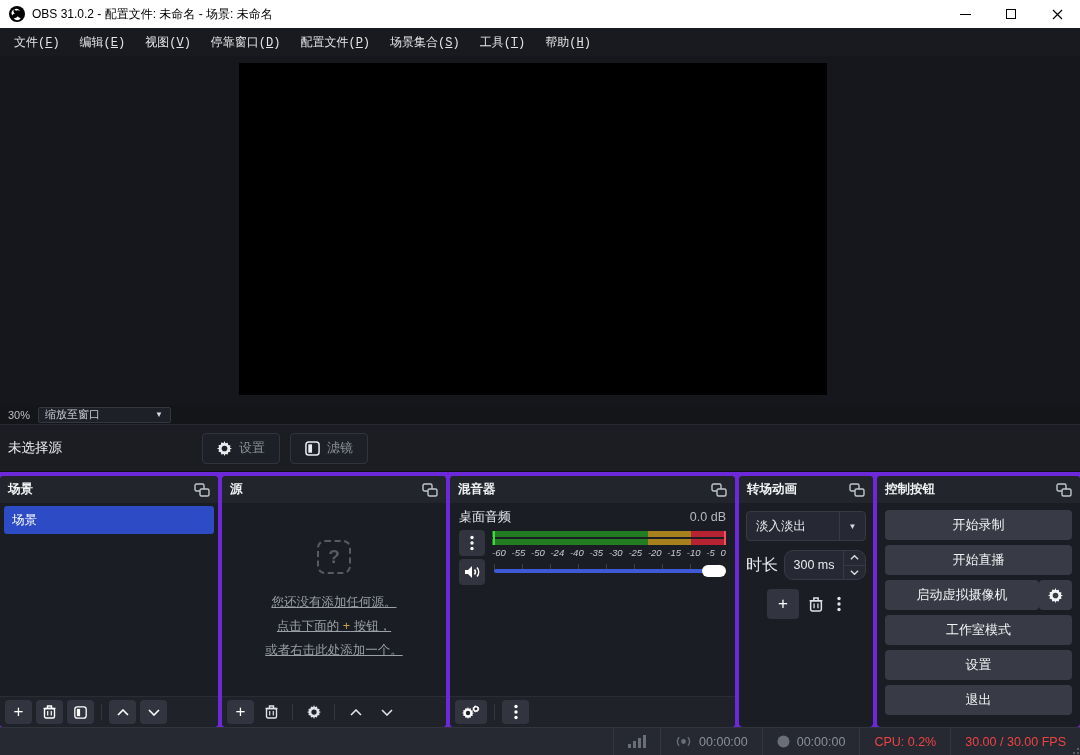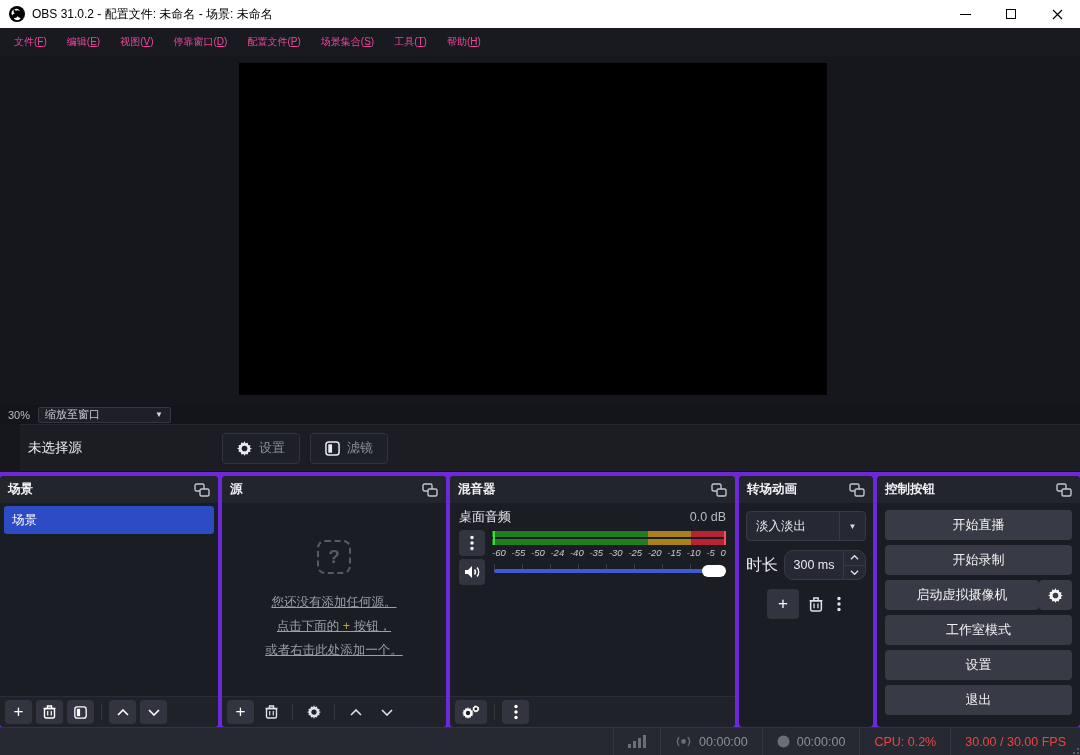--- a/index.html
+++ b/index.html
@@ -10,35 +10,35 @@
   .titlebar { height:28px; background:#ffffff; color:#000; display:flex; align-items:center; }
   .titlebar .logo { width:16px; height:16px; margin:0 7px 0 9px; }
   .titlebar .title { font-size:12px; flex:1; }
   .win-btns { display:flex; height:100%; }
   .win-btn { width:46px; height:100%; display:flex; align-items:center; justify-content:center; }
   .ic-min { width:11px; height:1px; background:#000; }
   .ic-max { width:10px; height:10px; border:1px solid #000; }
 
   
   .menubar { height:28px; background:#181a20; display:flex; align-items:center; padding-left:4px; }
-  .menu-item { padding:5px 10px; font-size:10px; color:#ec4899; cursor:default; }
+  .menu-item { padding:5px 10px; font-size:12px; color:#e5e5e5; cursor:default;font-family:Liberation Mono, monospace; }
   .menu-key { text-decoration:underline; }
 
   
   .preview { height:349px; background:#16171d; position:relative; }
   .canvas { position:absolute; left:239px; top:7px; width:588px; height:332px; background:#000; }
 
   .zoomrow { height:19px; display:flex; align-items:center; padding-left:8px; gap:8px; background:#141519; }
   .zoom-pct { font-size:11px; color:#b9bdc4; }
   .zoom-dd { width:133px; height:16px; border:1px solid #34373f; background:#1e2027; display:flex; align-items:center; border-radius:2px; }
   .zoom-dd .txt { flex:1; font-size:11px; color:#c7cbd1; padding-left:6px; }
   .zoom-dd .arr { width:22px; text-align:center; font-size:8px; color:#d6d9de; }
 
   
-  .selbar { height:48px; background:#1b1d23; border-top:1px solid #26292f; border-bottom:1px solid #101114; display:flex; align-items:center; padding:0 8px;margin-left:20px; }
+  .selbar { height:48px; background:#1b1d23; border-top:1px solid #26292f; border-bottom:1px solid #101114; display:flex; align-items:center; padding:0 8px; }
   .selbar .nosrc { font-size:13.5px; color:#eceef1; }
   .selbar .spacer { width:130px; }
   .tb-btn { height:31px; border:1px solid #31343d; background:#1d2027; border-radius:4px; display:flex; align-items:center; gap:7px; padding:0 14px; margin-left:10px; }
   .tb-btn .lbl { color:#8a8e96; font-size:13px; }
   .tb-btn svg { display:block; }
 
   
   .docks { height:255px; background:#6d28d9; padding-top:4px; display:flex; gap:4px; }
   .panel { background:#1b1d24; border-radius:4px; display:flex; flex-direction:column; overflow:hidden; }
   .p-scenes { width:218px; }
@@ -417,22 +417,22 @@
 
   <div class="panel p-controls">
     <div class="p-head">
       <span class="p-title">控制按钮</span>
       <svg width="16" height="14" viewBox="0 0 16 14">
         <rect x="1" y="1" width="9" height="7" rx="1.5" fill="none" stroke="#c2c6cd" stroke-width="1.4"></rect>
         <rect x="6" y="6" width="9" height="7" rx="1.5" fill="#23252d" stroke="#c2c6cd" stroke-width="1.4"></rect>
       </svg>
     </div>
     <div class="p-body ctl-body">
+      <div class="ctl-btn">开始录制</div>
       <div class="ctl-btn">开始直播</div>
-      <div class="ctl-btn">开始录制</div>
       <div class="ctl-vrow">
         <div class="ctl-btn">启动虚拟摄像机</div>
         <div class="ctl-gear">
           <svg width="15" height="15" viewBox="0 0 16 16">
             <path fill="#f2f3f5" d="M8 0l1 2.4 2.5-.6 .4 2.5 2.5.4-.6 2.5L16 8l-2.2 1 .6 2.5-2.5.4-.4 2.5-2.5-.6L8 16l-1-2.2-2.5.6-.4-2.5-2.5-.4.6-2.5L0 8l2.2-1-.6-2.5 2.5-.4.4-2.5 2.5.6z"></path>
             <circle cx="8" cy="8" r="3" fill="#383b45"></circle>
           </svg>
         </div>
       </div>
       <div class="ctl-btn">工作室模式</div>

